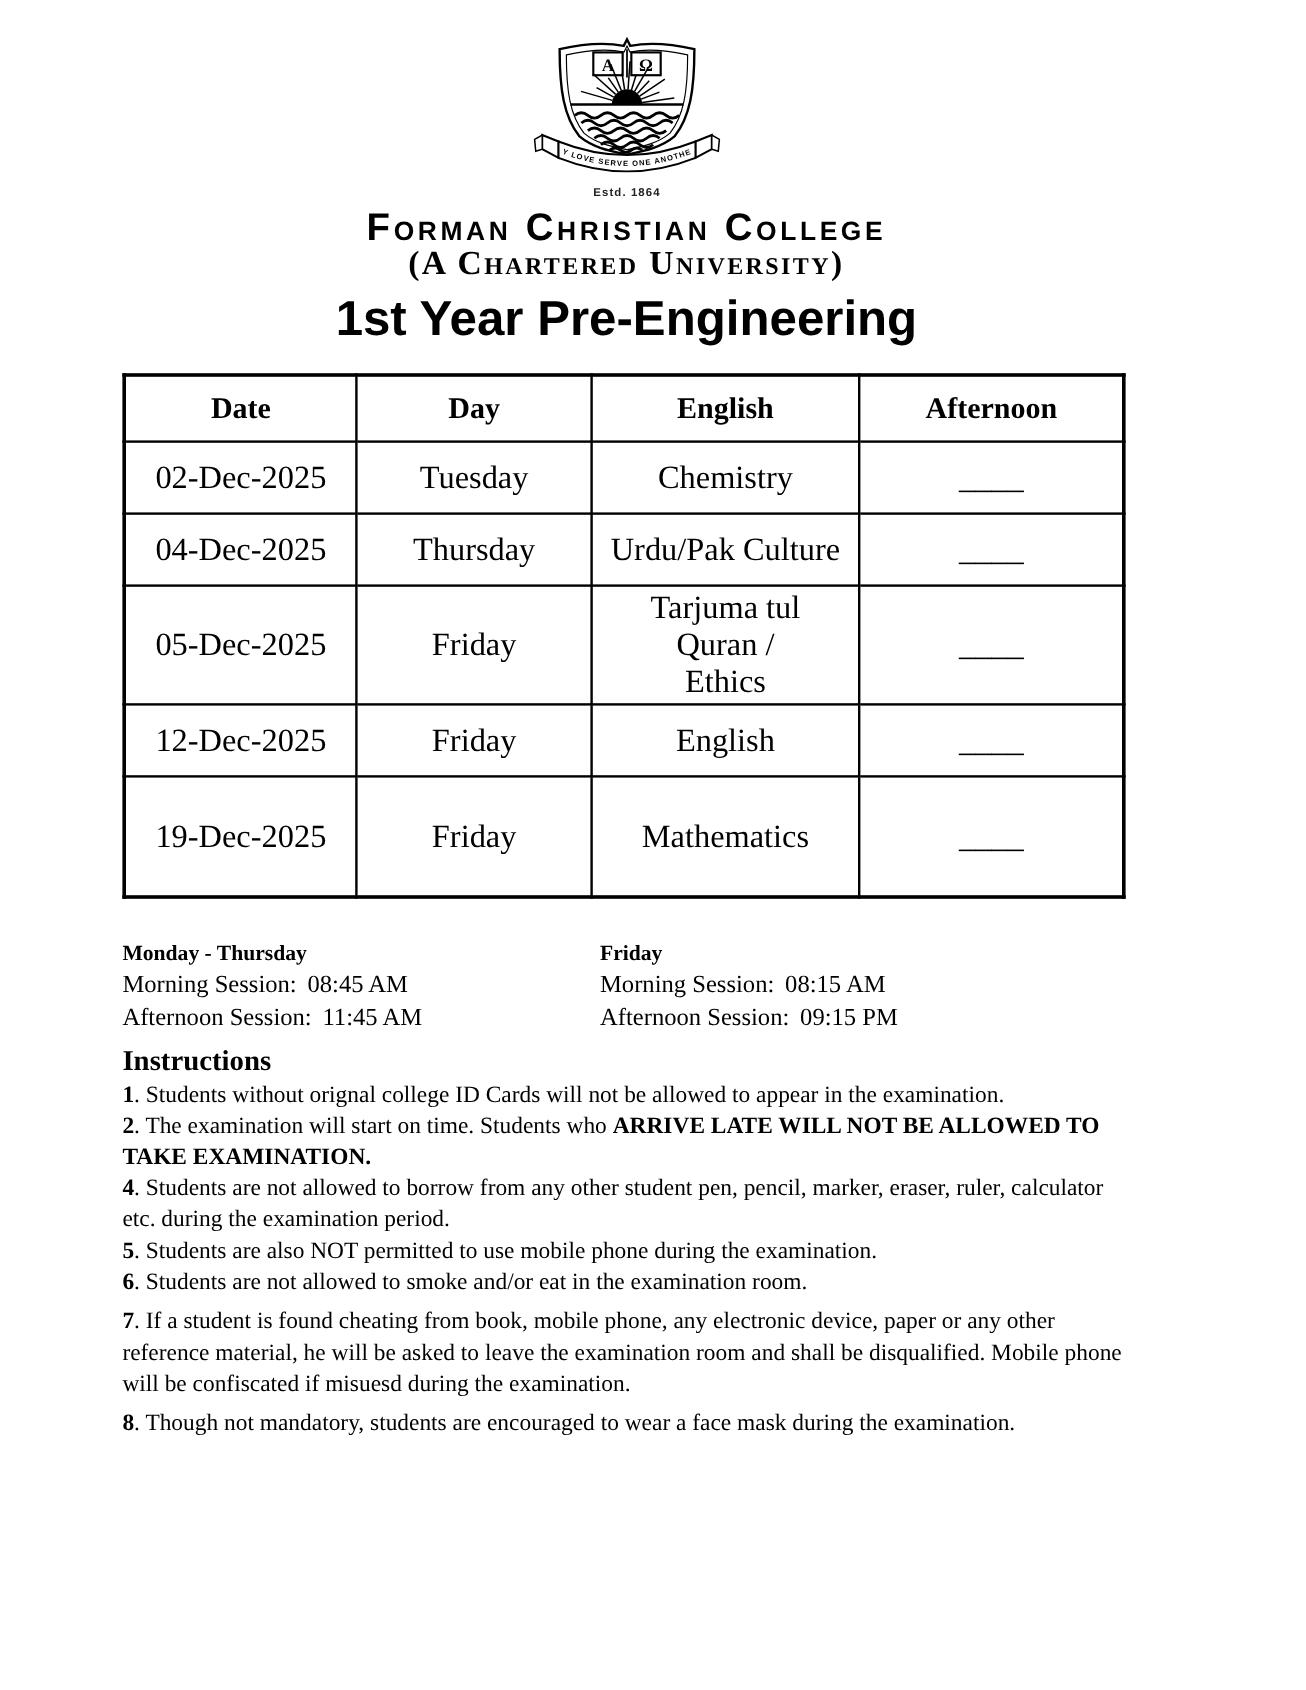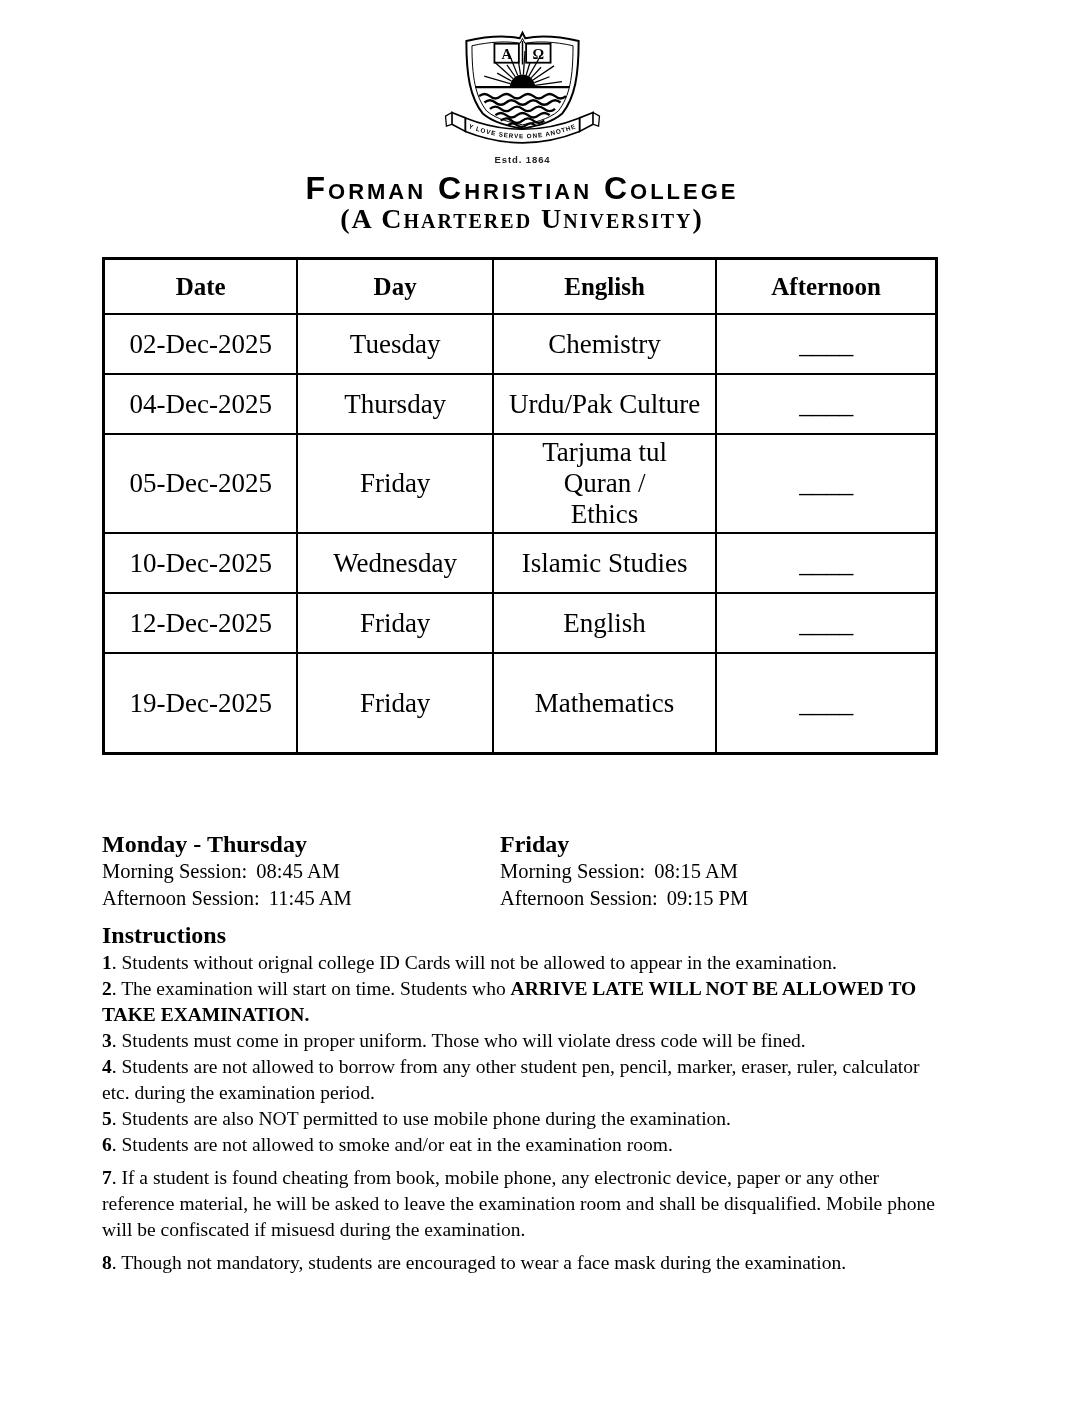--- a/index.html
+++ b/index.html
@@ -74,21 +74,21 @@
   }
   table.schedule td { font-size: 27px; line-height: 1.15; }
   tr.r-std td     { height: 60px; }
   tr.r-tarjuma td { height: 66px; }
   tr.r-last td    { height: 100px; }
   td.dash-cell { font-size: 27px; letter-spacing: 0; }
 
   
   .sessions { display: flex; margin-top: 32px; }
   .session-col { width: 398px; }
-  .session-title { font-size: 24px; font-weight: 700; line-height: 27px; margin-top: 44px; }
+  .session-title { font-size: 18px; font-weight: 700; line-height: 27px; }
   .session-line { font-size: 20.5px; line-height: 27px; }
   .session-line .time { margin-left: 9px; }
 
   
   .instructions-heading {
     font-size: 24px; font-weight: 700;
     margin-top: 8px; line-height: 30px;
   }
   .instructions { margin-top: 0; }
   .ins {
@@ -158,20 +158,21 @@
             <textPath href="#mottoPath" startOffset="50%" text-anchor="middle">BY LOVE SERVE ONE ANOTHER</textPath>
           </text>
         </g>
         <text x="90" y="147" font-family="Liberation Sans, sans-serif" font-size="10.5" font-weight="700" fill="#222" text-anchor="middle" letter-spacing="1">Estd. 1864</text>
       </svg>
 
       <div class="college-name">Forman Christian College</div>
       <div class="college-subtitle">(A Chartered University)</div>
     </div>
 
+    <div class="program-title">1st Year Pre-Engineering</div>
 
     <table class="schedule">
       <colgroup>
         <col style="width:195px">
           <col style="width:196px">
           <col style="width:224px">
           <col style="width:221px">
       </colgroup>
       <thead>
         <tr>
@@ -194,26 +195,20 @@
           <td>Urdu/Pak Culture</td>
           <td class="dash-cell">____</td>
         </tr>
         <tr class="r-tarjuma">
           <td>05-Dec-2025</td>
           <td>Friday</td>
           <td style="padding:2px 34px;">Tarjuma tul Quran / Ethics</td>
           <td class="dash-cell">____</td>
         </tr>
         <tr class="r-std">
-          <td>10-Dec-2025</td>
-          <td>Wednesday</td>
-          <td>Islamic Studies</td>
-          <td class="dash-cell">____</td>
-        </tr>
-        <tr class="r-std">
           <td>12-Dec-2025</td>
           <td>Friday</td>
           <td>English</td>
           <td class="dash-cell">____</td>
         </tr>
         <tr class="r-last">
           <td>19-Dec-2025</td>
           <td>Friday</td>
           <td>Mathematics</td>
           <td class="dash-cell">____</td>
@@ -239,21 +234,20 @@
         <div class="session-line">
           <span>Afternoon Session:</span><span class="time">09:15 PM</span>
         </div>
       </div>
     </div>
 
     <div class="instructions-heading">Instructions</div>
     <div class="instructions">
       <p class="ins"><b class="num">1</b><span>. Students without orignal college ID Cards will not be allowed to appear in the examination.</span><b></b></p>
       <p class="ins"><b class="num">2</b><span>. The examination will start on time. Students who </span><b>ARRIVE LATE WILL NOT BE ALLOWED TO TAKE EXAMINATION.</b></p>
-      <p class="ins"><b class="num">3</b><span>. Students must come in proper uniform. Those who will violate dress code will be fined.</span><b></b></p>
       <p class="ins"><b class="num">4</b><span>. Students are not allowed to borrow from any other student pen, pencil, marker, eraser, ruler, calculator etc. during the examination period.</span><b></b></p>
       <p class="ins"><b class="num">5</b><span>. Students are also NOT permitted to use mobile phone during the examination.</span><b></b></p>
       <p class="ins"><b class="num">6</b><span>. Students are not allowed to smoke and/or eat in the examination room.</span><b></b></p>
       <p class="ins gap"><b class="num">7</b><span>. If a student is found cheating from book, mobile phone, any electronic device, paper or any other reference material, he will be asked to leave  the examination room and shall be disqualified. Mobile phone will be confiscated if misuesd during the examination.</span><b></b></p>
       <p class="ins gap"><b class="num">8</b><span>. Though not mandatory, students are encouraged to wear a face mask during the examination.</span><b></b></p>
     </div>
 
   </div>
 </div>
 

